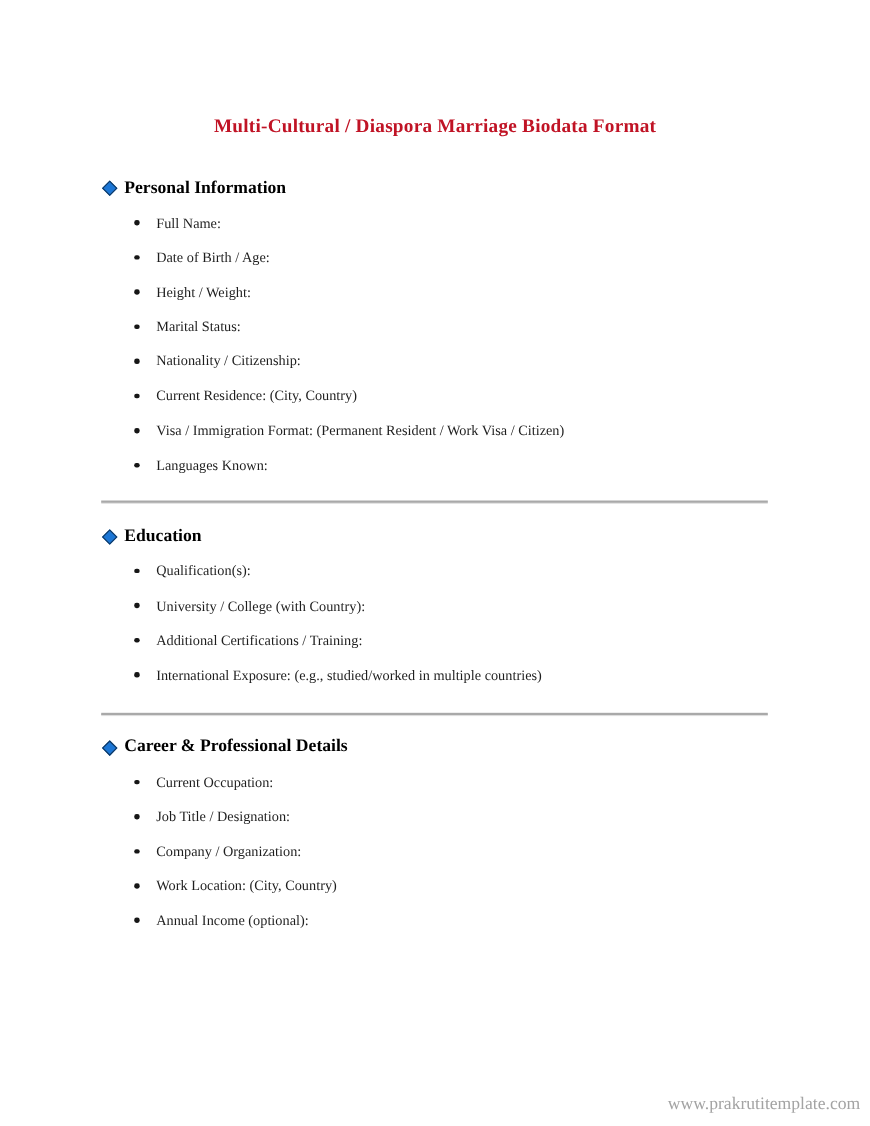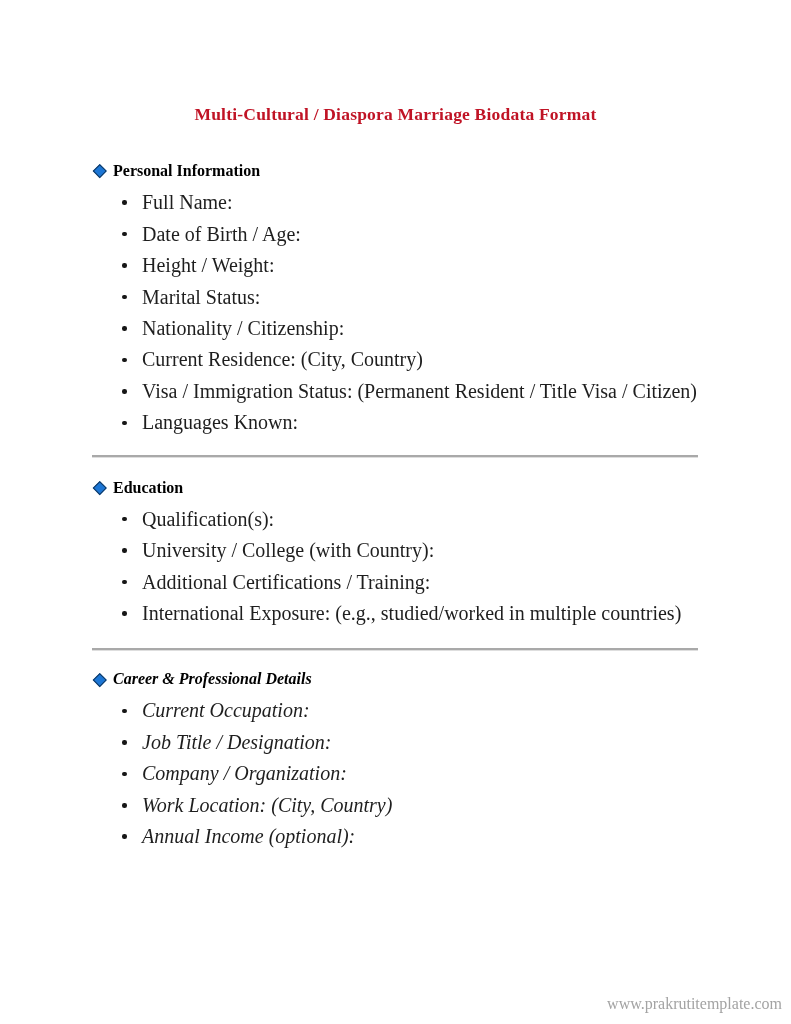--- a/index.html
+++ b/index.html
@@ -45,36 +45,36 @@
     width:9.5px;height:9.5px;
     background:var(--diamond-blue);
     border:1.8px solid var(--diamond-border);
     transform:rotate(45deg);
   }
   .bullet-list{
     list-style:none;margin:6px 0 0 0;padding:0 0 0 30px;
   }
   .list-item{
     height:31.45px;display:flex;align-items:center;
-    font-size:20px;color:var(--text-black);
+    font-size:13px;color:var(--text-black);
     white-space:nowrap;
   }
   .dot{
     width:4.5px;height:4.5px;border-radius:50%;
     background:#161616;flex:none;margin-right:15.5px;
   }
   .divider{
     height:2px;width:100%;
     background:var(--divider-gray);
     box-shadow:0 1px 0 #dedede;
   }
   .divider.div-0{margin-top:16px;}
   .divider.div-1{margin-top:19px;}
   .section.sec-1{margin-top:21px;}
-  .section.sec-2{margin-top:19px;font-style:italic;}
+  .section.sec-2{margin-top:19px;}
   .footer-url{
     position:absolute;right:9px;top:995px;
     font-size:16px;line-height:18px;
     color:var(--footer-gray);
   }
 </style>
 </head>
 <body>
 
 <div class="page">
@@ -108,21 +108,21 @@
           <li class="list-item">
     <span class="dot"></span>
     <span class="item-label">Nationality / Citizenship:</span>
   </li>
           <li class="list-item">
     <span class="dot"></span>
     <span class="item-label">Current Residence: (City, Country)</span>
   </li>
           <li class="list-item">
     <span class="dot"></span>
-    <span class="item-label">Visa / Immigration Status: (Permanent Resident / Title Visa / Citizen)</span>
+    <span class="item-label">Visa / Immigration Format: (Permanent Resident / Work Visa / Citizen)</span>
   </li>
           <li class="list-item">
     <span class="dot"></span>
     <span class="item-label">Languages Known:</span>
   </li>
         </ul>
   </section>
       <div class="divider div-0"></div>
       <section class="section sec-1">
     <div class="section-heading">

